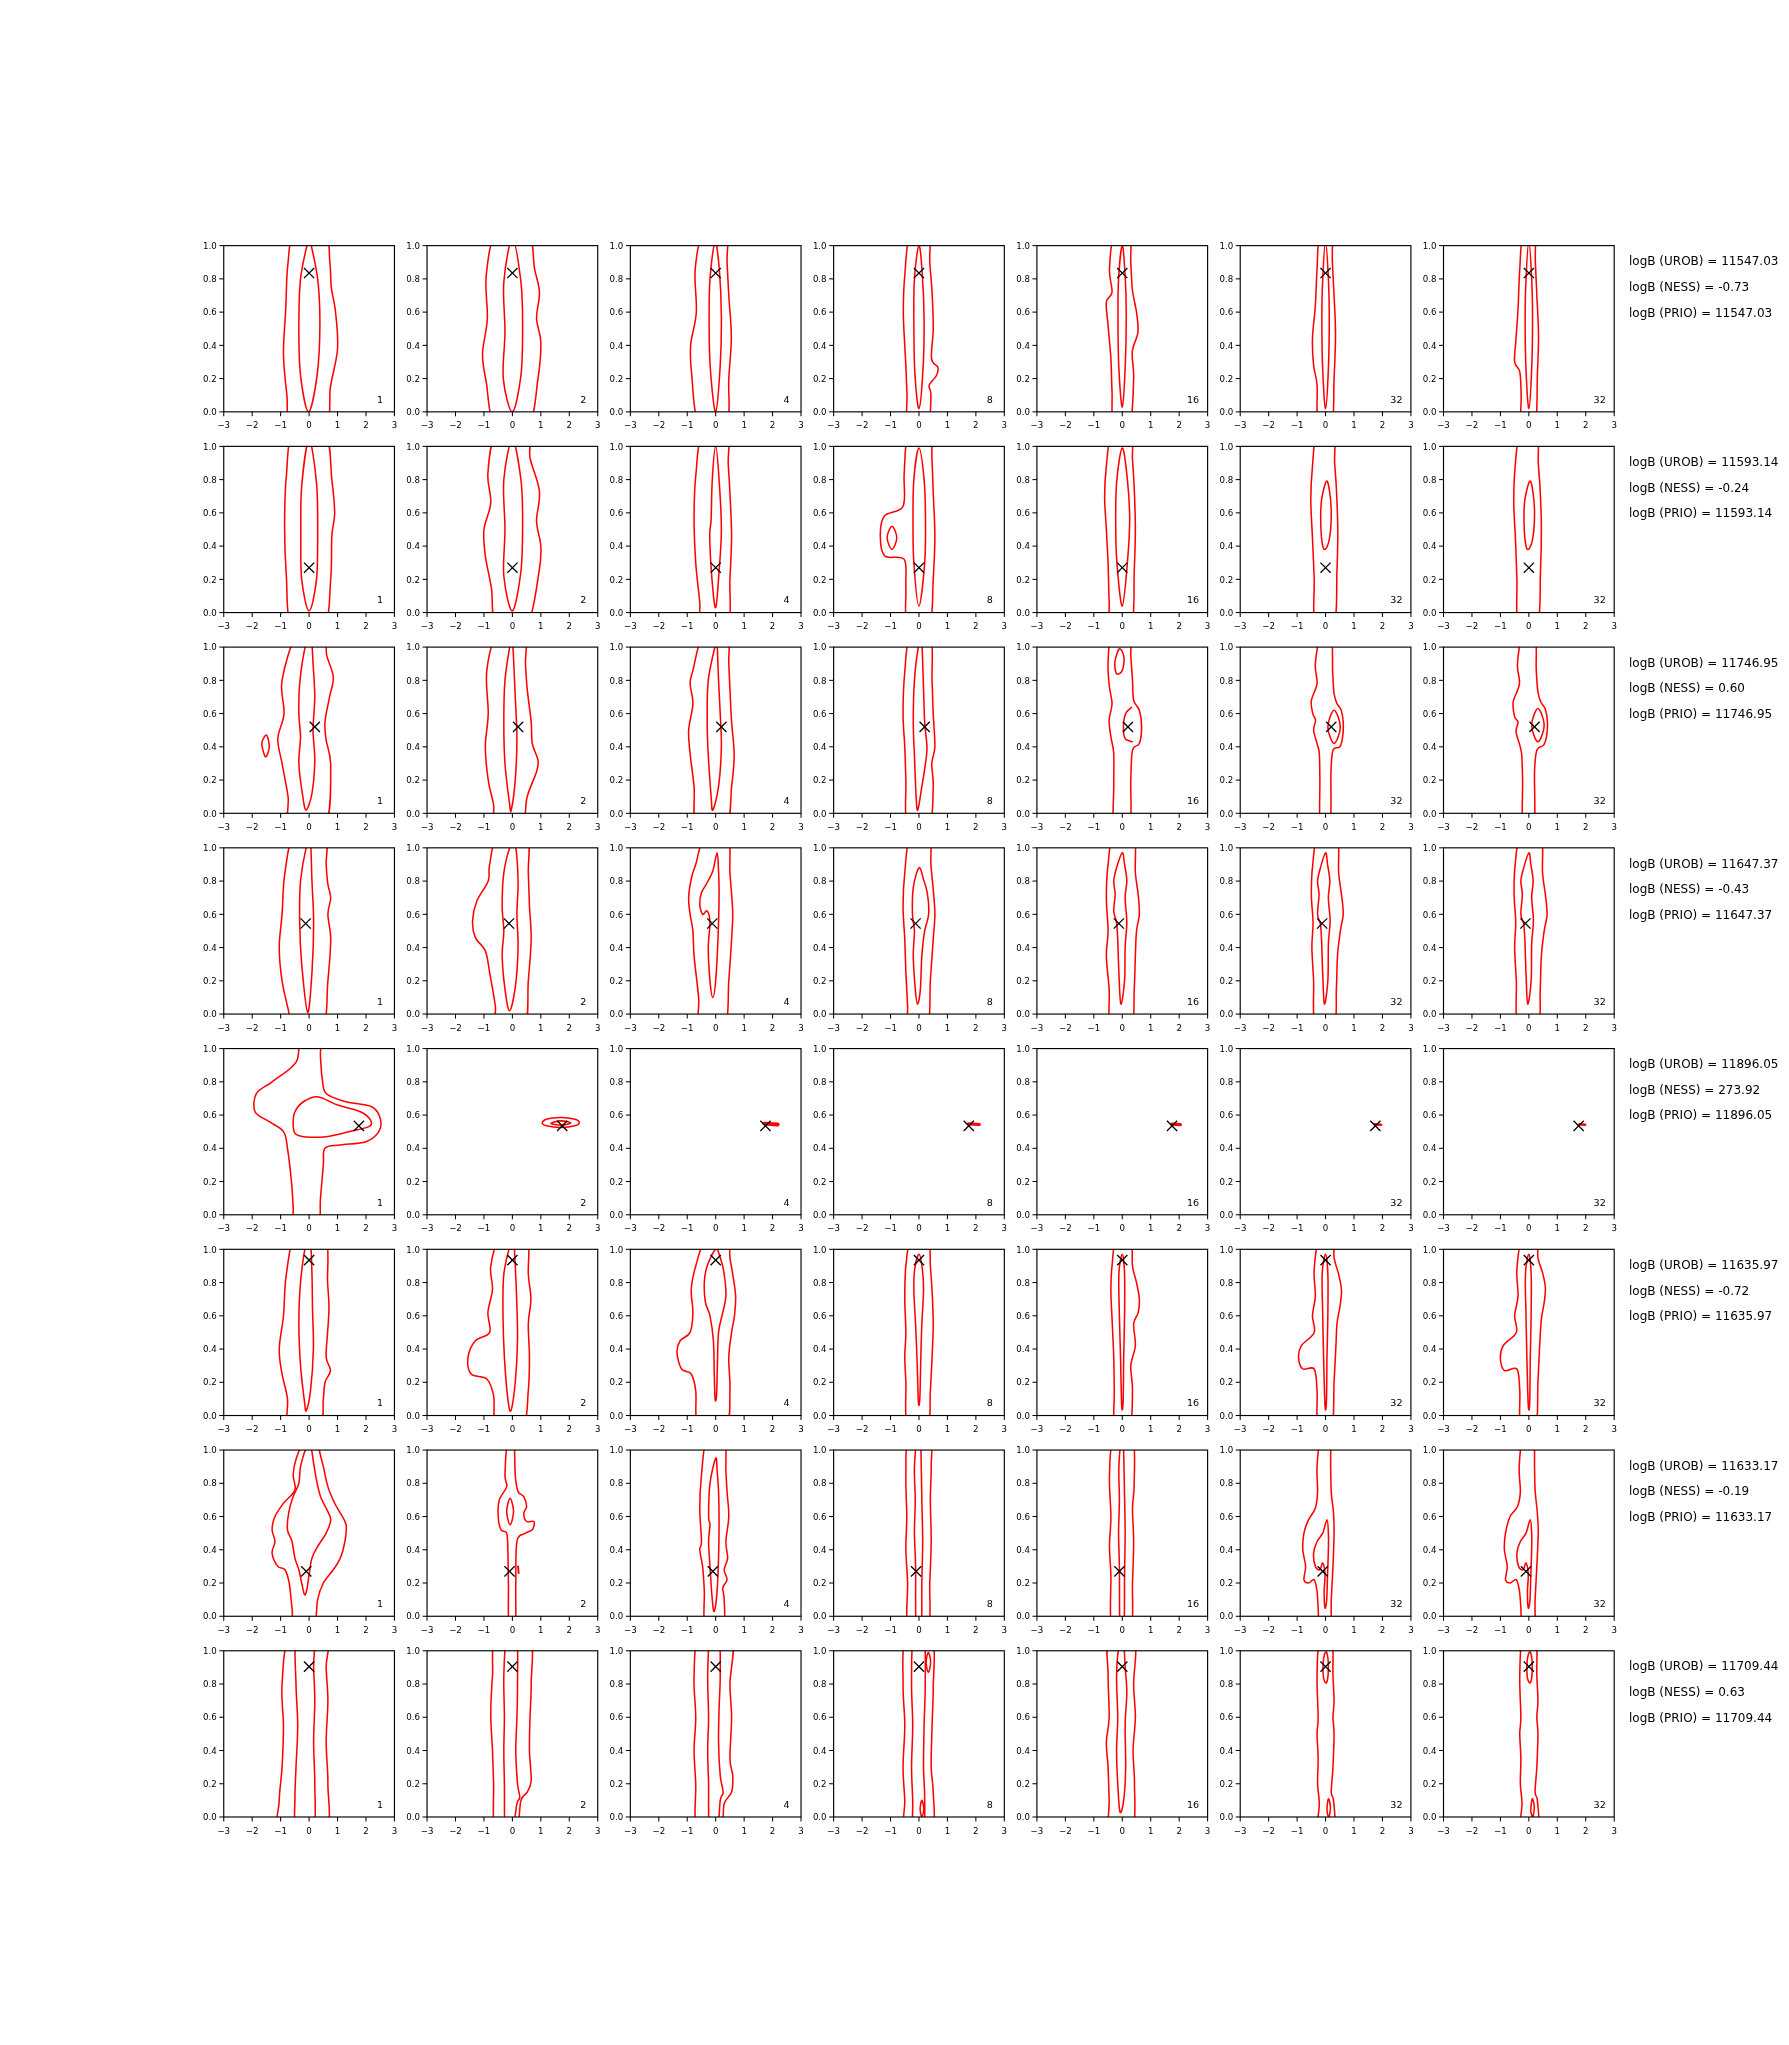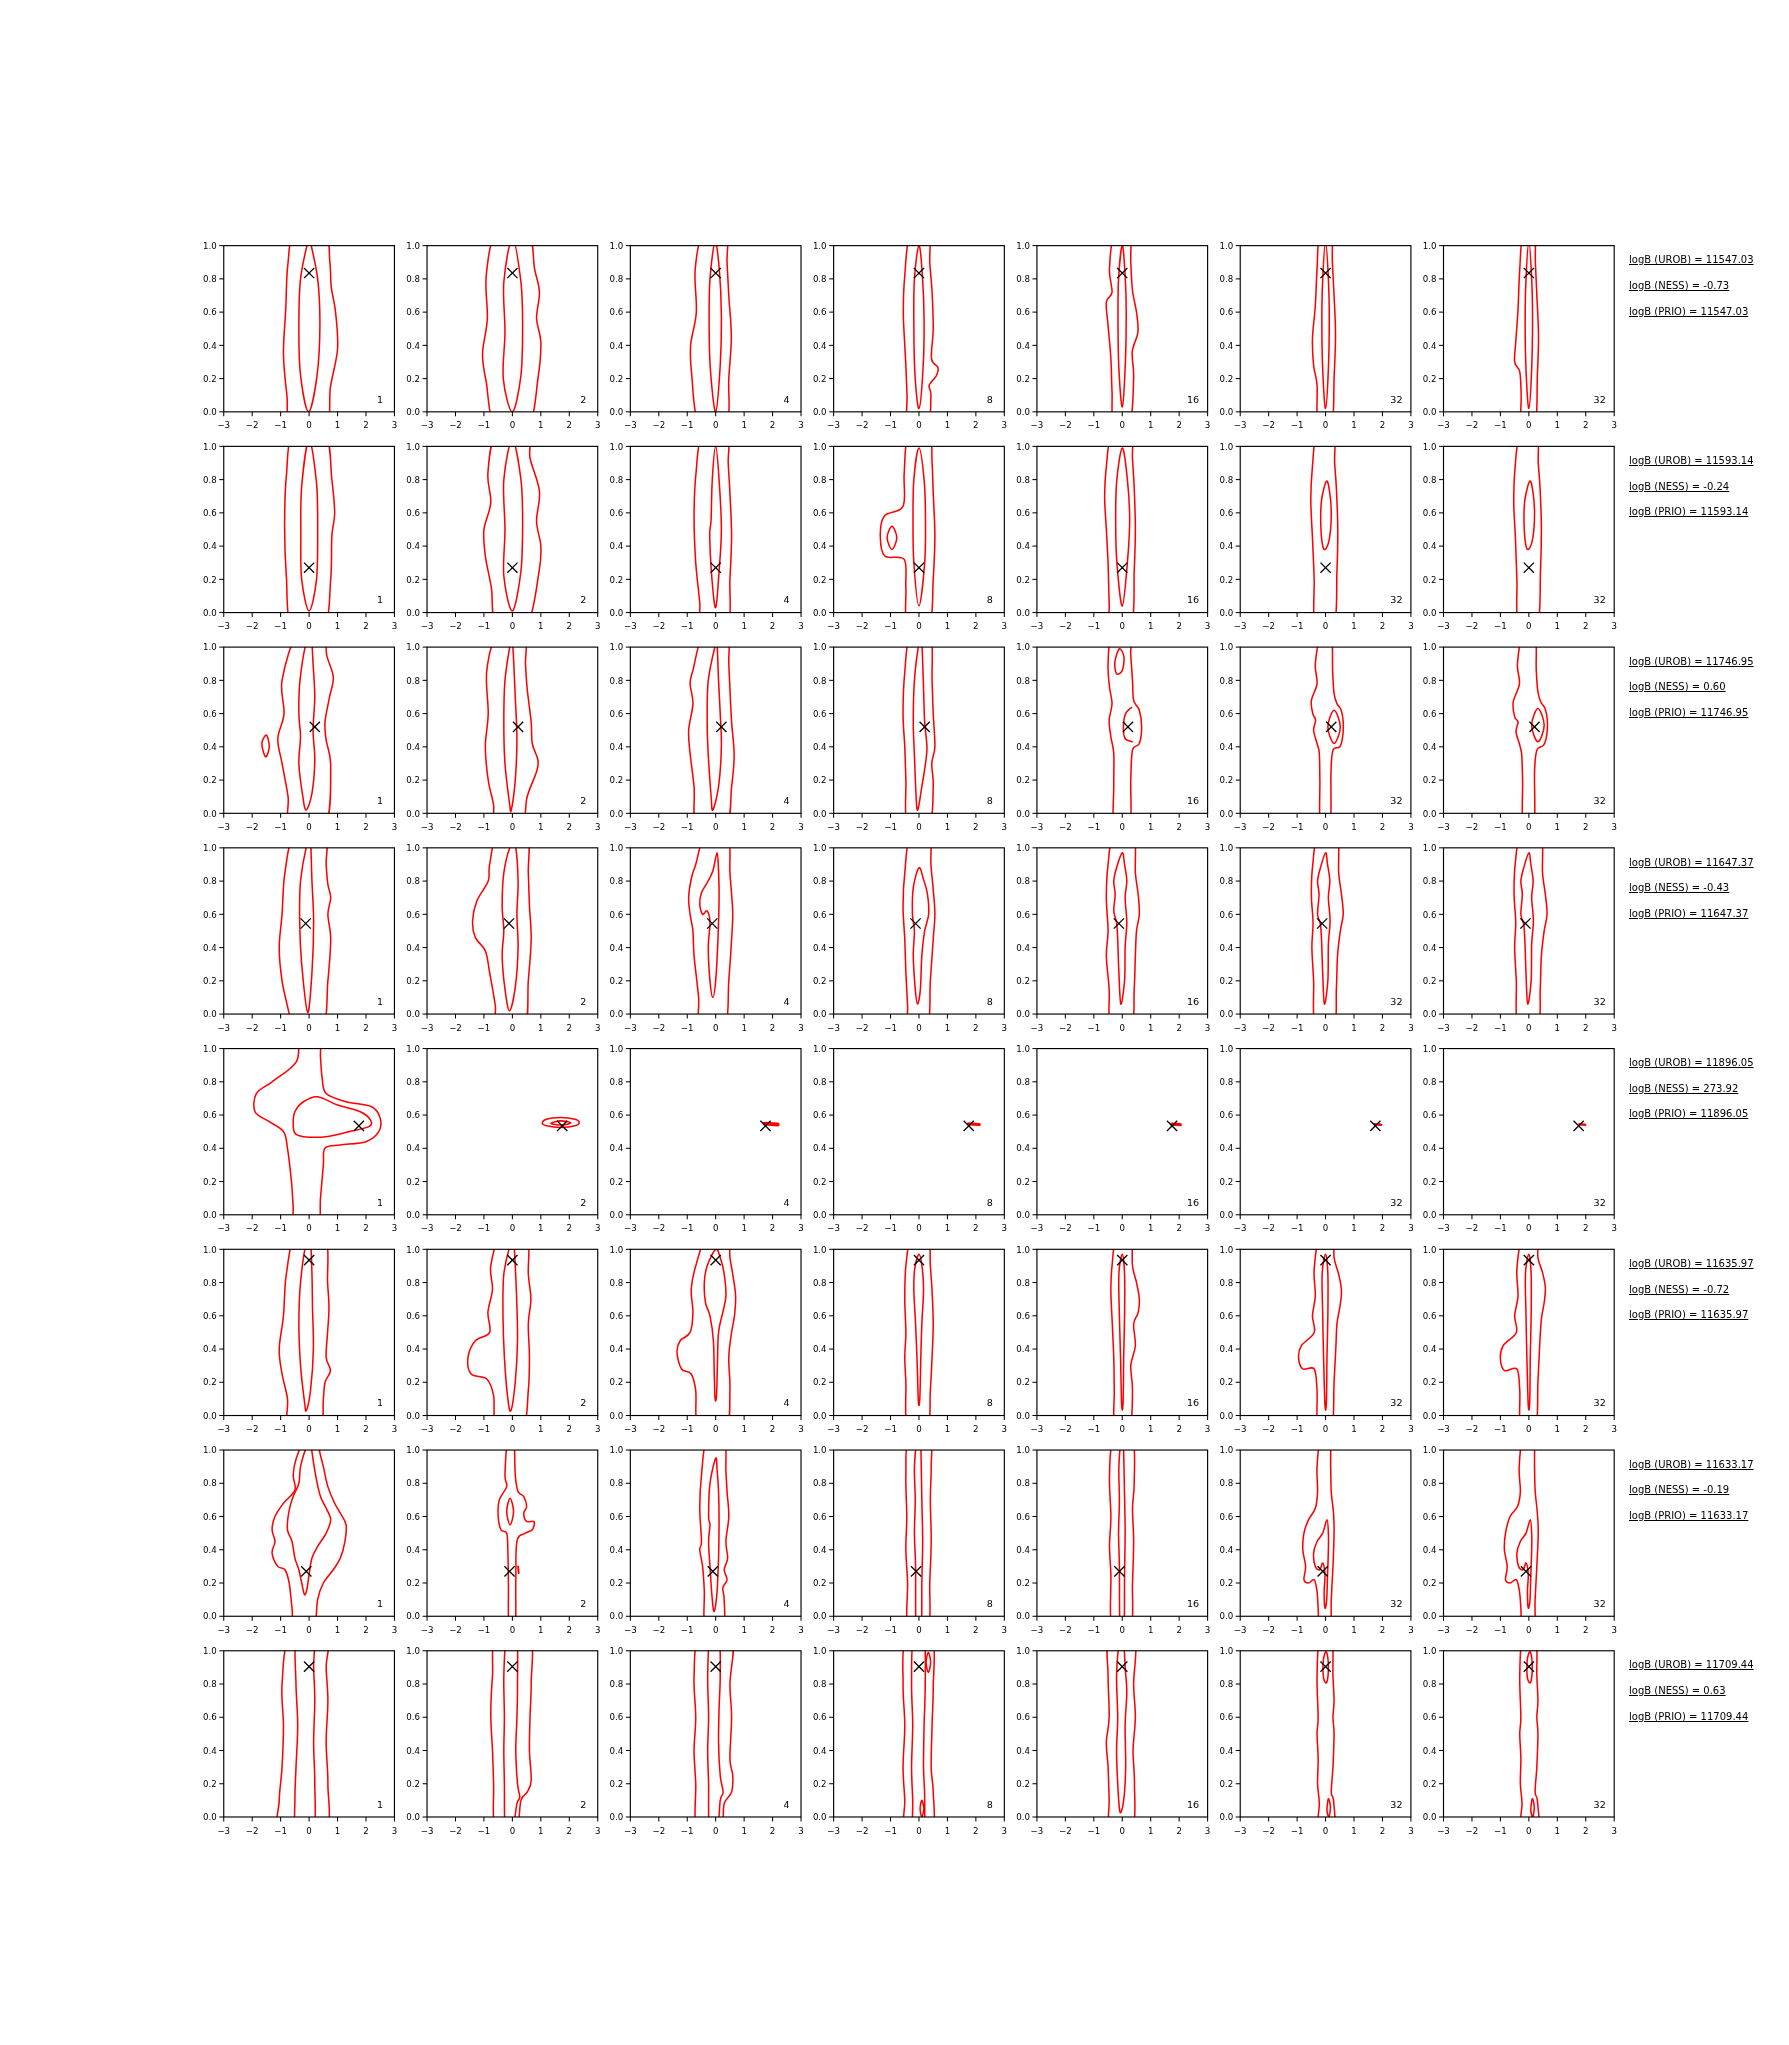--- a/index.html
+++ b/index.html
@@ -1,18 +1,18 @@
 <!DOCTYPE html>
 <html style="font-size:10.2px"><head>
 <meta charset="utf-8">
 <style>
   html,body{margin:0;padding:0;background:#ffffff;}
   body{width:1790px;height:2046px;font-family:"DejaVu Sans","Liberation Sans",sans-serif;}
   #figure{position:relative;width:1790px;height:2046px;background:#ffffff;overflow:hidden;}
-  .ann{position:absolute;font-size:10px;color:#000;white-space:pre;text-decoration:underline;}
+  .ann{position:absolute;font-size:12px;color:#000;white-space:pre;}
   svg text{font-family:"DejaVu Sans","Liberation Sans",sans-serif;fill:#000;}
 </style>
 </head>
 <body>
 
 <div id="figure" style="background: rgb(255, 255, 255);"><svg width="1790" height="2046" viewBox="0 0 2800 3200">
       <defs>
         <clipPath id="clip_r0_c0">
           <rect x="350" y="384" width="267" height="260"></rect>
         </clipPath>

